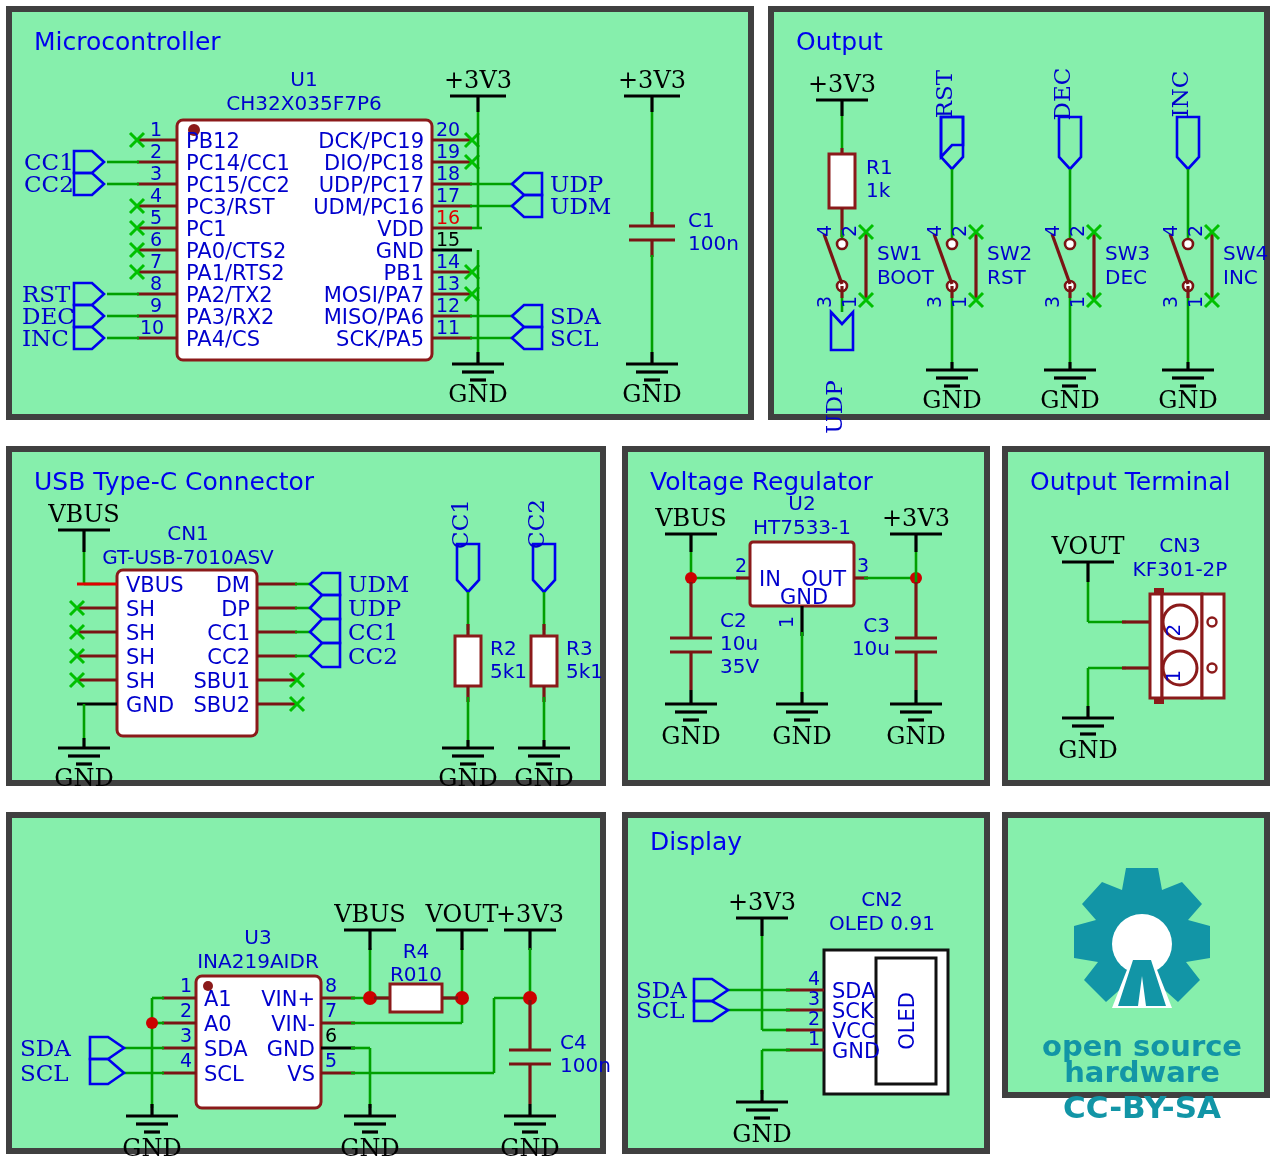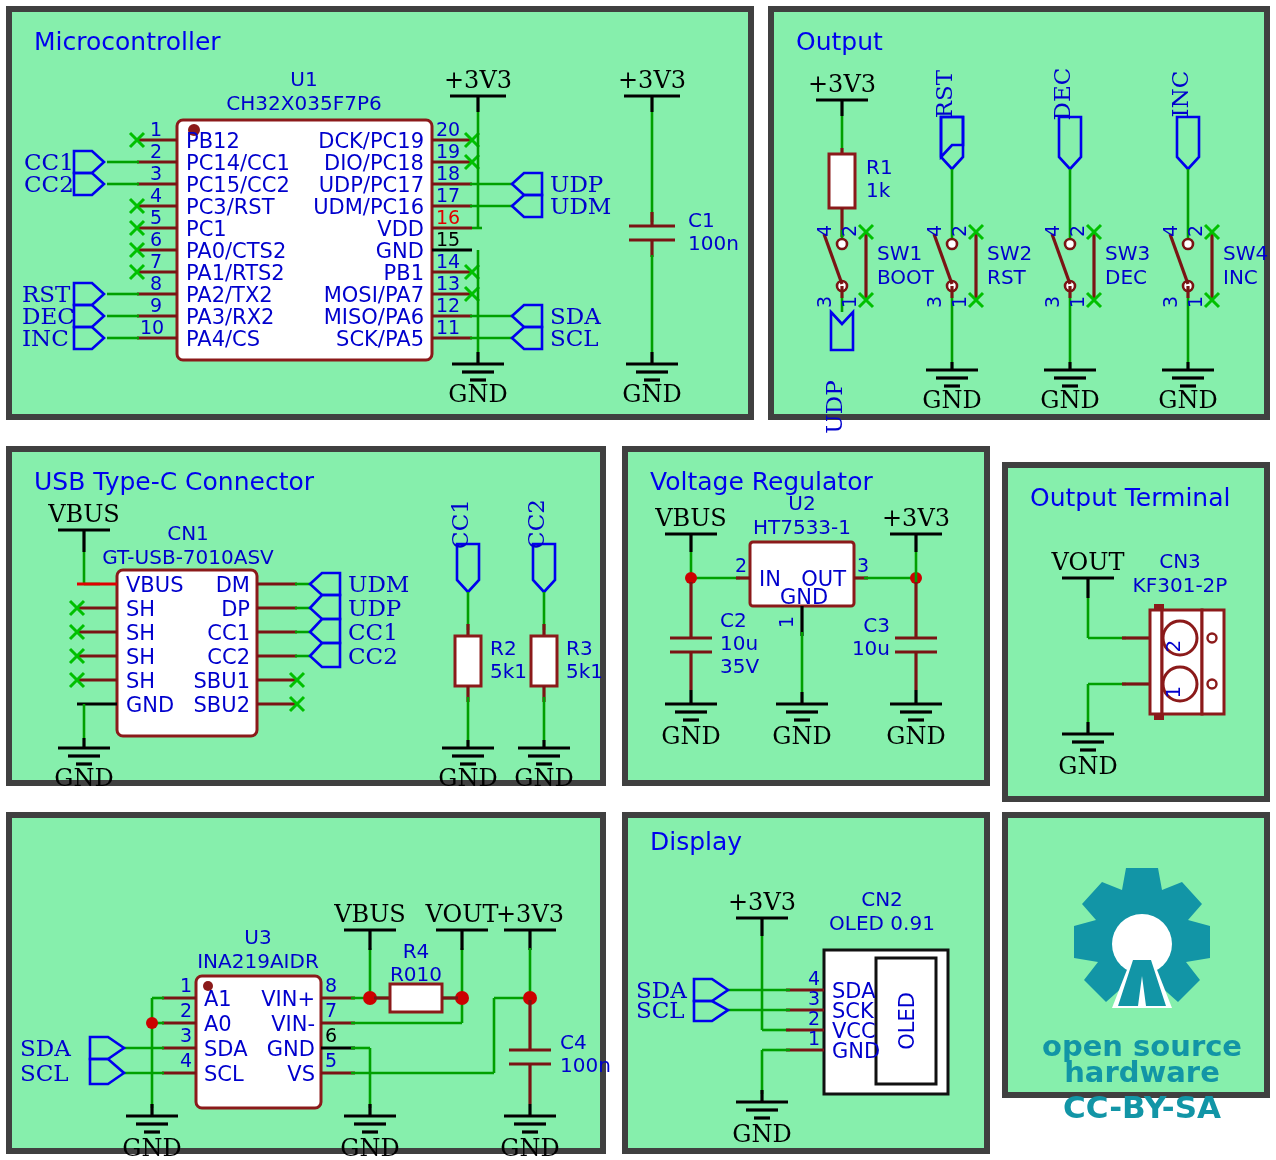--- a/index.html
+++ b/index.html
@@ -513,21 +513,21 @@
         <line class="blk" x1="262" y1="252" x2="314" y2="252"></line>
         <line class="blk" x1="272" y1="260" x2="304" y2="260"></line>
         <line class="blk" x1="280" y1="268" x2="296" y2="268"></line>
       </g>
       <text class="ref" text-anchor="end" x="262" y="180">C3</text>
       <text class="ref" text-anchor="end" x="262" y="203">10u</text>
       <text class="powname" text-anchor="middle" x="288" y="292">GND</text>
     </svg>
   </div>
 
-  <div class="panel" style="left:1002px;top:462px;width:268px;height:340px;">
+  <div class="panel" style="left:1002px;top:446px;width:268px;height:340px;">
     <div class="ptitle" style="left:22px;top:15px;">Output Terminal</div>
 
     <svg width="268" height="340">
 
       <line class="blk" x1="54" y1="110" x2="106" y2="110"></line>
       <line class="blk" x1="80" y1="110" x2="80" y2="130"></line>
       <line class="wire-g" x1="80" y1="130" x2="80" y2="170"></line>
       <line class="wire-g" x1="80" y1="170" x2="118" y2="170"></line>
       <text class="powname" text-anchor="middle" x="80" y="102">VOUT</text>
 

